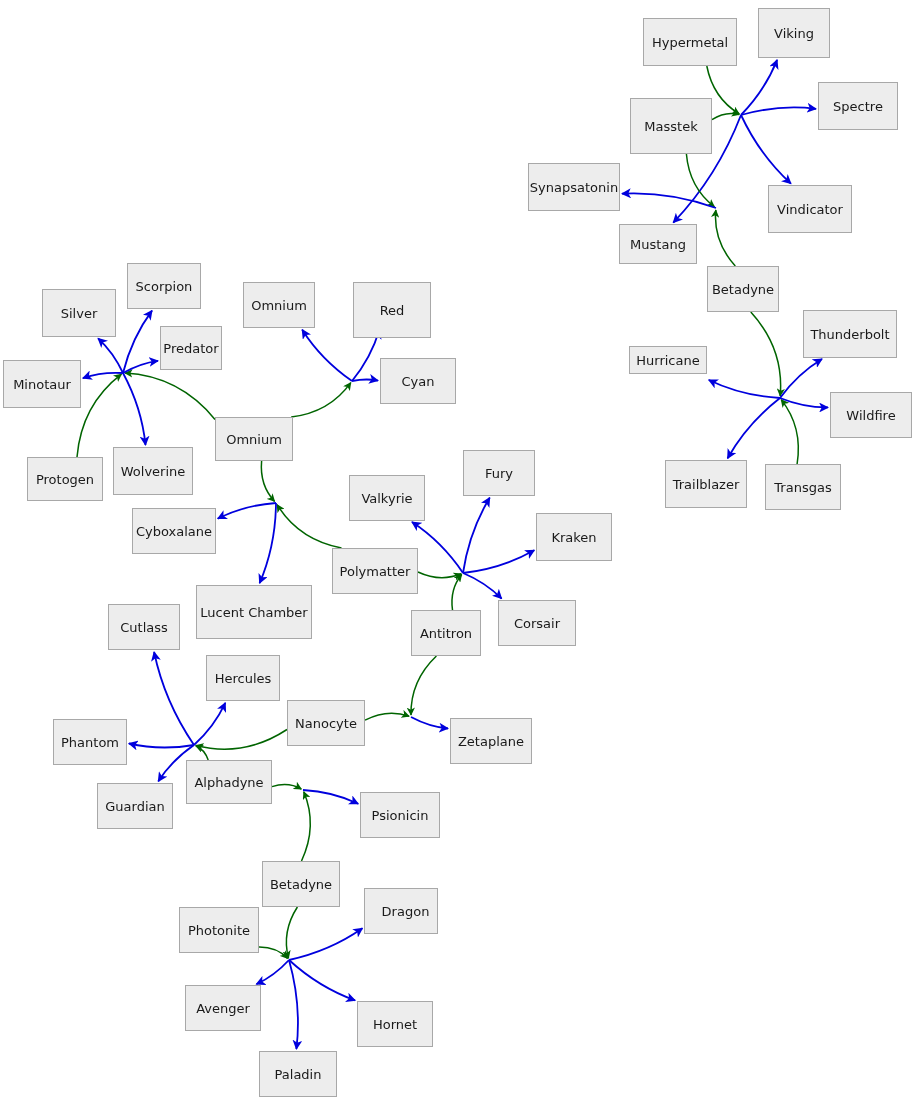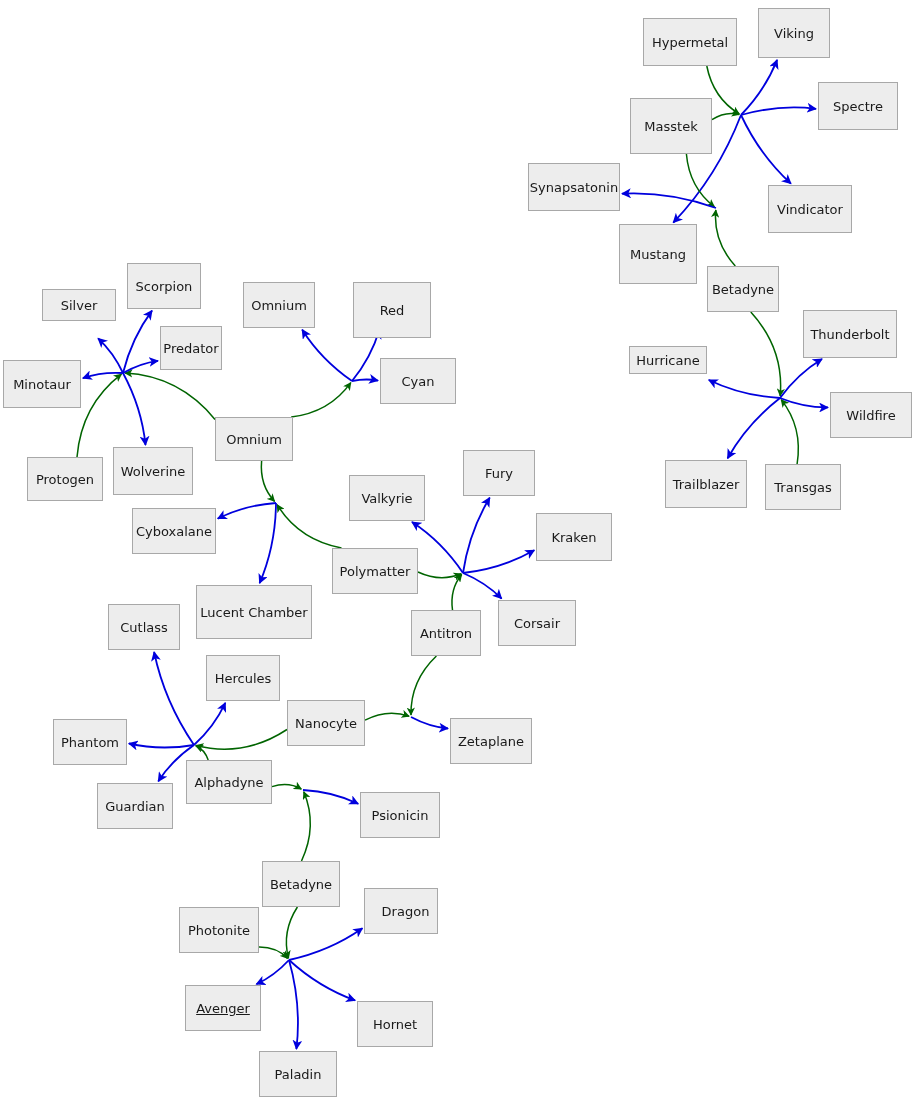--- a/index.html
+++ b/index.html
@@ -105,21 +105,21 @@
       </div>
       <div class="node" style="left: 630px; top: 98px; width: 82px; height: 56px;">
         <span>Masstek</span>
       </div>
       <div class="node" style="left: 528px; top: 163px; width: 92px; height: 48px;">
         <span>Synapsatonin</span>
       </div>
       <div class="node" style="left: 768px; top: 185px; width: 84px; height: 48px;">
         <span>Vindicator</span>
       </div>
-      <div class="node" style="left: 619px; top: 224px; width: 78px; height: 60px;">
+      <div class="node" style="left: 619px; top: 224px; width: 78px; height: 40px;">
         <span>Mustang</span>
       </div>
       <div class="node" style="left: 707px; top: 266px; width: 72px; height: 46px;">
         <span>Betadyne</span>
       </div>
       <div class="node" style="left: 803px; top: 310px; width: 94px; height: 48px;">
         <span>Thunderbolt</span>
       </div>
       <div class="node" style="left: 629px; top: 346px; width: 78px; height: 28px;">
         <span>Hurricane</span>
@@ -129,21 +129,21 @@
       </div>
       <div class="node" style="left: 665px; top: 460px; width: 82px; height: 48px;">
         <span>Trailblazer</span>
       </div>
       <div class="node" style="left: 765px; top: 464px; width: 76px; height: 46px;">
         <span>Transgas</span>
       </div>
       <div class="node" style="left: 127px; top: 263px; width: 74px; height: 46px;">
         <span>Scorpion</span>
       </div>
-      <div class="node" style="left: 42px; top: 289px; width: 74px; height: 32px;">
+      <div class="node" style="left: 42px; top: 289px; width: 74px; height: 48px;">
         <span>Silver</span>
       </div>
       <div class="node" style="left: 243px; top: 282px; width: 72px; height: 46px;">
         <span>Omnium</span>
       </div>
       <div class="node" style="left: 353px; top: 282px; width: 78px; height: 56px;">
         <span>Red</span>
       </div>
       <div class="node" style="left: 160px; top: 326px; width: 62px; height: 44px;">
         <span>Predator</span>
@@ -213,21 +213,21 @@
       </div>
       <div class="node" style="left: 262px; top: 861px; width: 78px; height: 46px;">
         <span>Betadyne</span>
       </div>
       <div class="node" style="left: 364px; top: 888px; width: 74px; height: 46px; padding-left: 9px;">
         <span>Dragon</span>
       </div>
       <div class="node" style="left: 179px; top: 907px; width: 80px; height: 46px;">
         <span>Photonite</span>
       </div>
-      <div class="node" style="left: 185px; top: 985px; width: 76px; height: 46px; text-decoration: underline;">
+      <div class="node" style="left: 185px; top: 985px; width: 76px; height: 46px;">
         <span>Avenger</span>
       </div>
       <div class="node" style="left: 357px; top: 1001px; width: 76px; height: 46px;">
         <span>Hornet</span>
       </div>
       <div class="node" style="left: 259px; top: 1051px; width: 78px; height: 46px;">
         <span>Paladin</span>
       </div>
     </div>
 </div>

